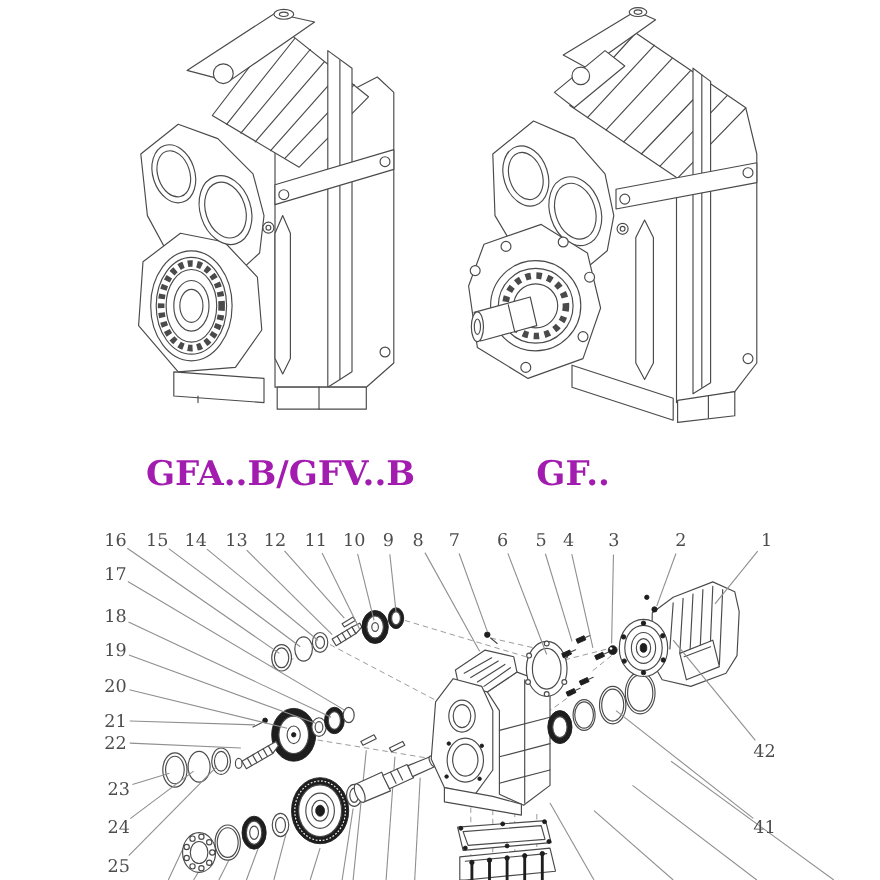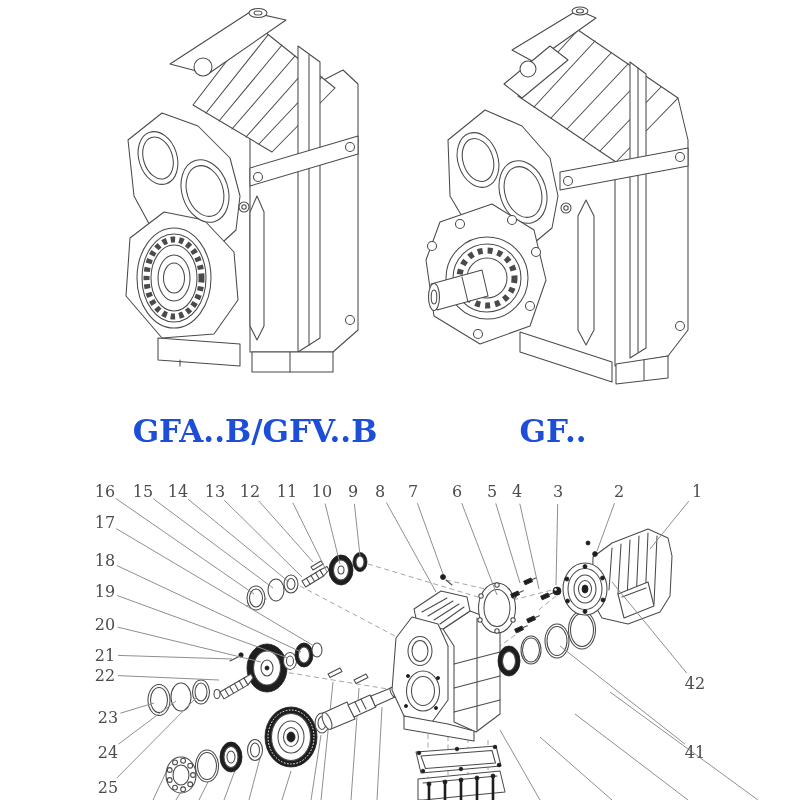--- a/index.html
+++ b/index.html
@@ -1,20 +1,20 @@
 <!DOCTYPE html>
 <html><head>
 <meta charset="utf-8">
 <style>
   html,body{margin:0;padding:0;}
   body{width:800px;height:800px;background:#ffffff;position:relative;overflow:hidden;
        font-family:"DejaVu Serif",serif;}
-  .title{position:absolute;font-weight:bold;font-size:31px;color:#1d4ed8;text-align:center;white-space:nowrap;}
+  .title{position:absolute;font-weight:bold;font-size:31px;color:#a21caf;text-align:center;white-space:nowrap;}
   #title-left{left:100px;top:413px;width:310px;}
-  #title-right{left:453px;top:413px;width:200px;}
+  #title-right{left:421px;top:413px;width:200px;}
   svg{position:absolute;display:block;}
   #svg-left{left:100px;top:0;}
   #svg-right{left:400px;top:0;}
   #svg-exploded{left:0;top:460px;}
   .ln{stroke:#4a4a4a;fill:none;stroke-width:1.05;stroke-linejoin:round;stroke-linecap:round;}
   .wh{stroke:#4a4a4a;fill:#ffffff;stroke-width:1.05;stroke-linejoin:round;}
   .dk{fill:#1e1e1e;stroke:#1e1e1e;stroke-width:0.8;}
   .dkl{stroke:#1e1e1e;stroke-width:2.6;fill:none;stroke-linecap:round;}
   .dash{stroke:#9b9b9b;stroke-width:0.9;fill:none;stroke-dasharray:5 3.5;}
   .cut{stroke:#8f8f8f;stroke-width:1;fill:none;}

